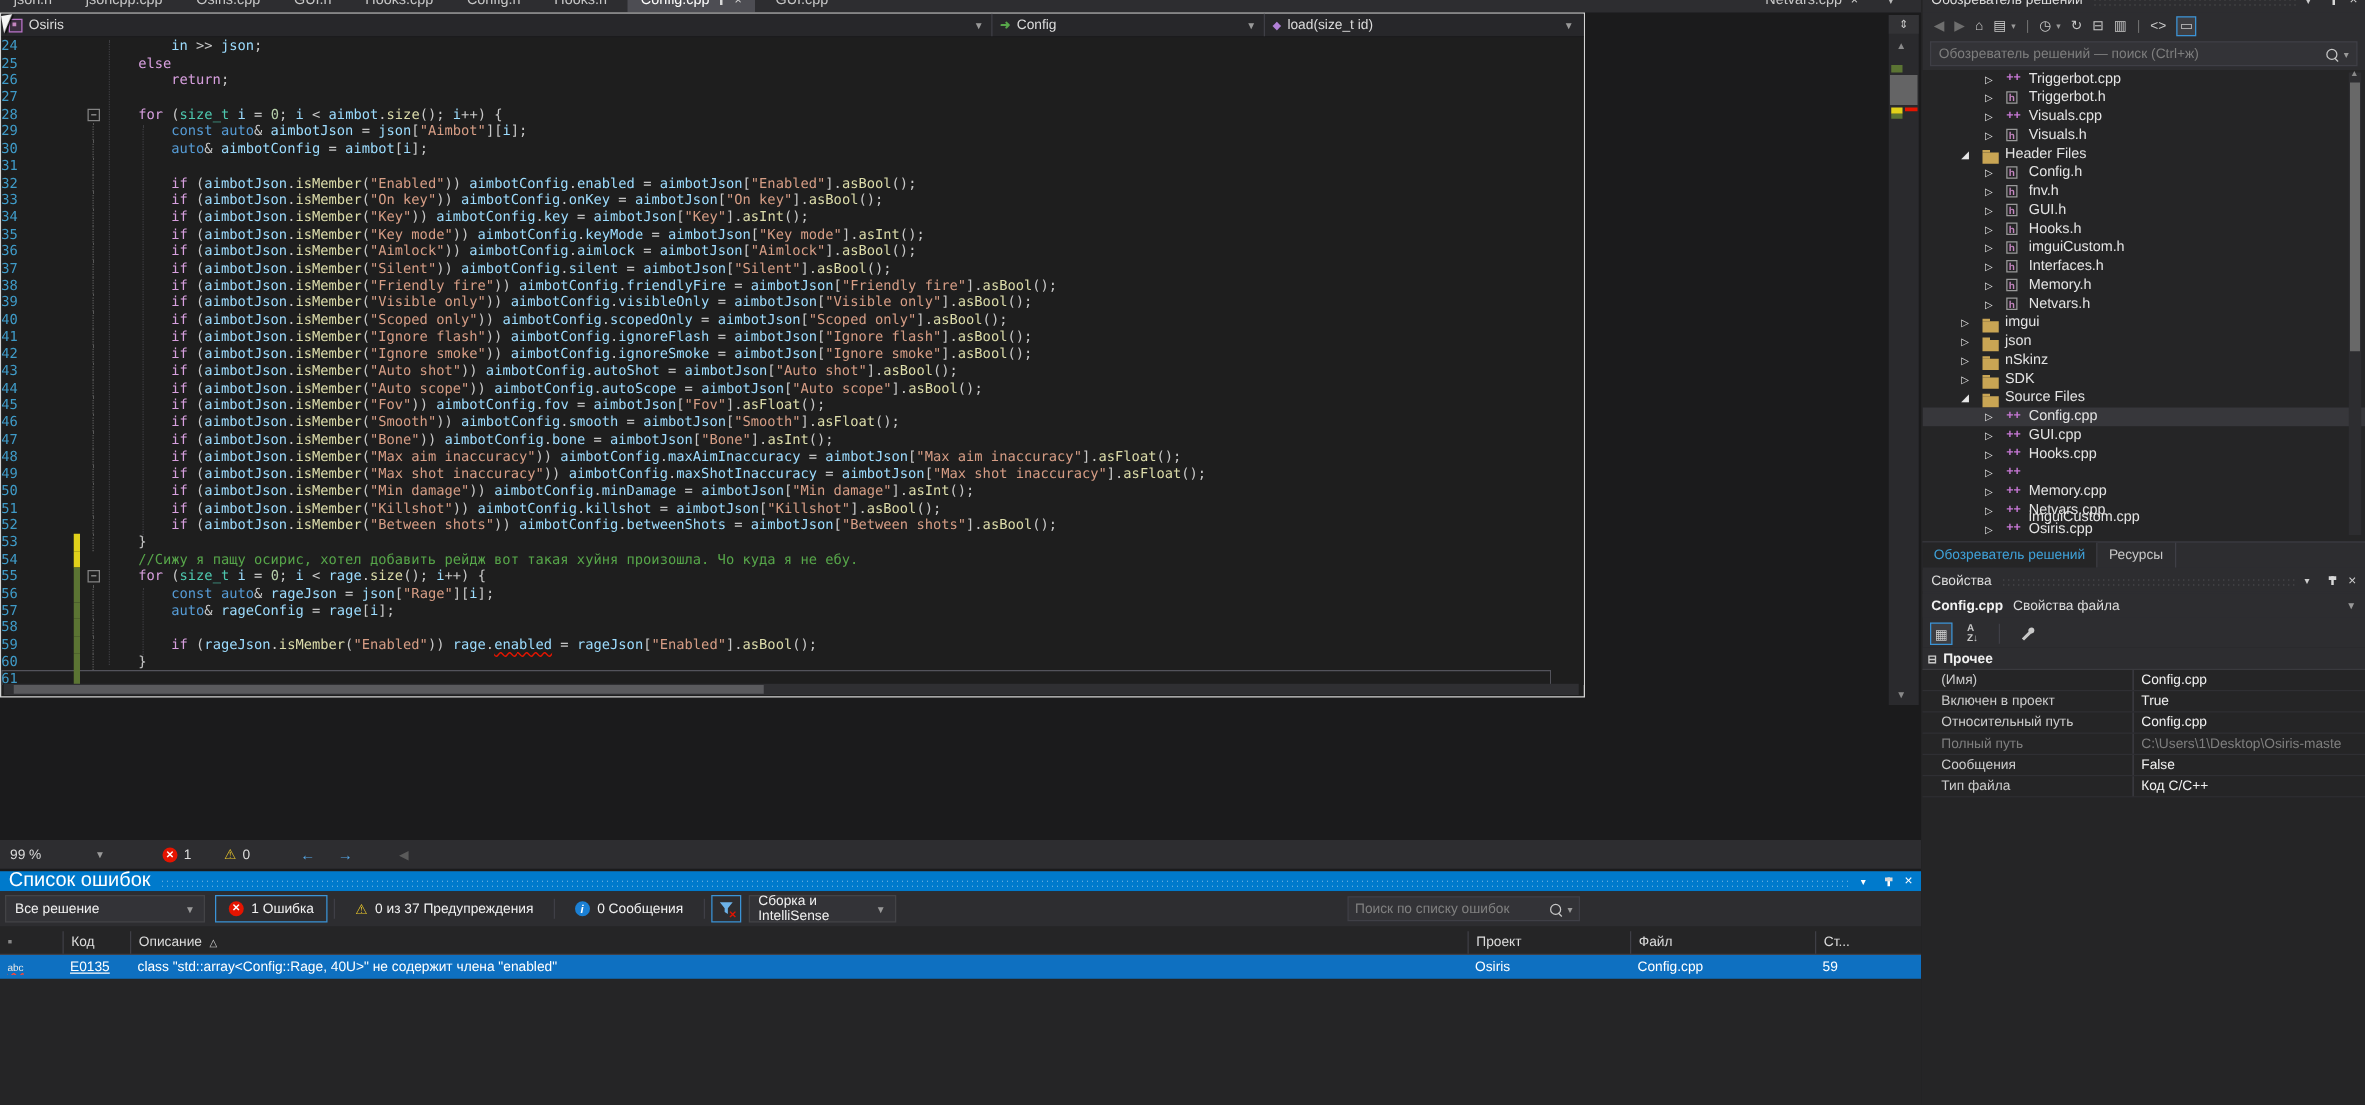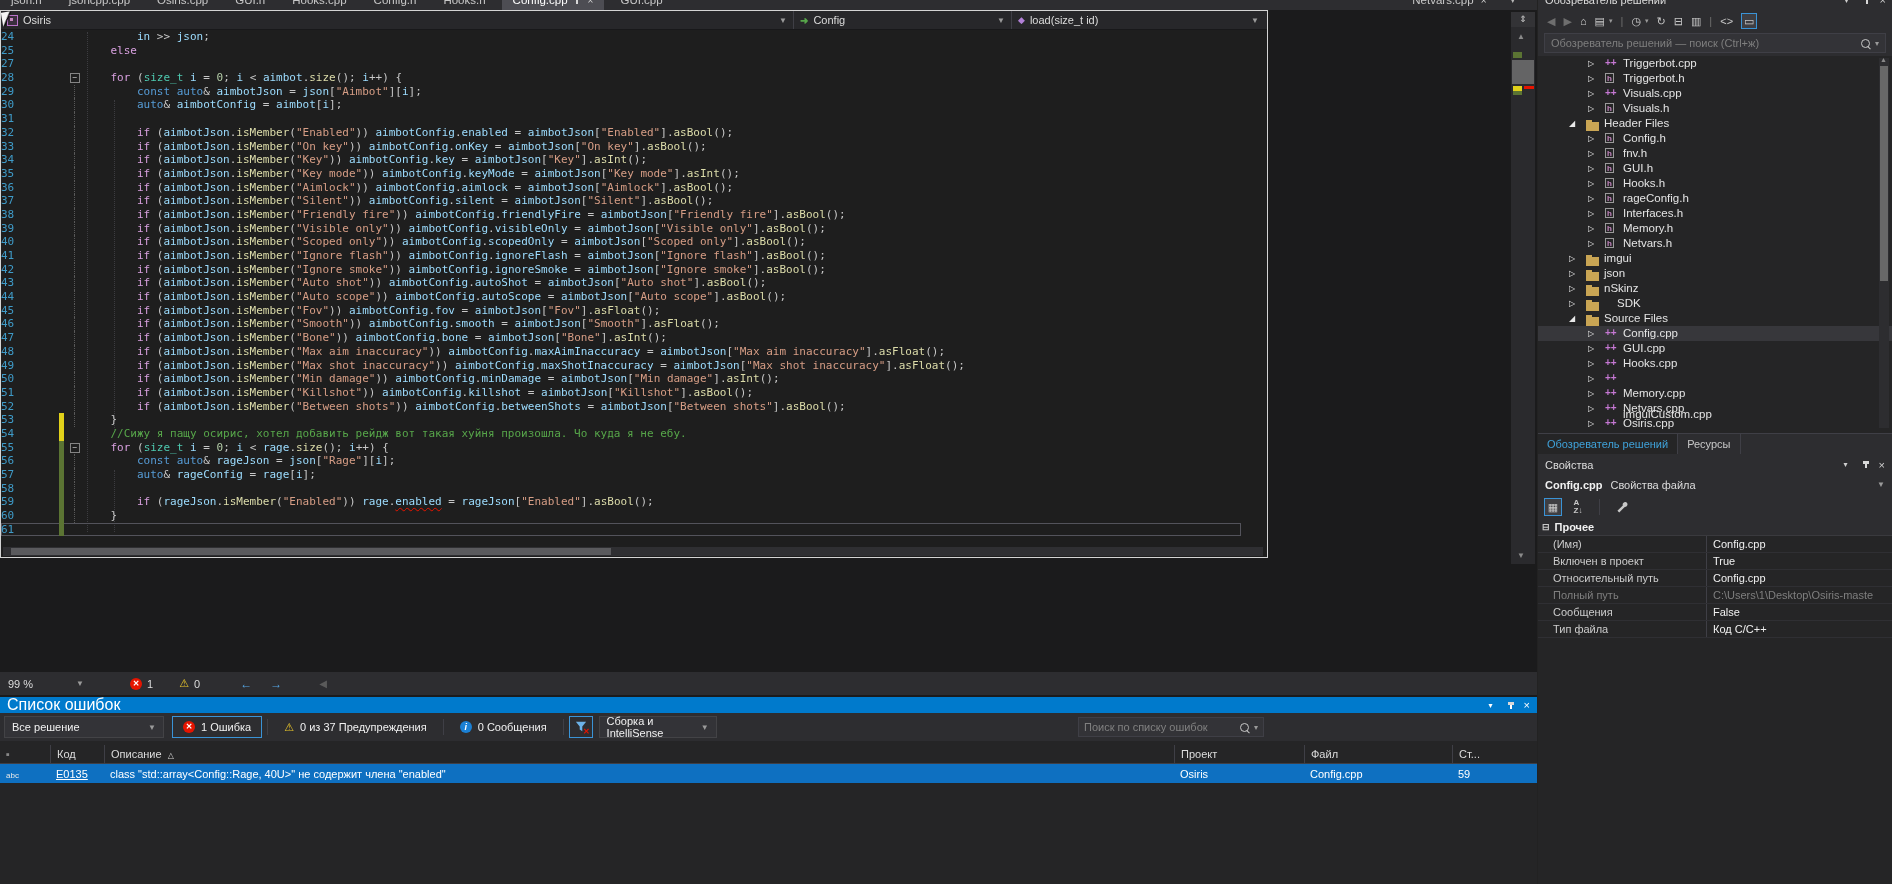--- a/index.html
+++ b/index.html
@@ -260,20 +260,21 @@
             <span class="nav-caret">▼</span>
         </div>
       </div>
       <div id="code-area">
         <div class="iguide" style="left:86px;top:2px;height:500px;"></div>
         <div class="iguide" style="left:113px;top:70px;height:330px;"></div>
         <div class="iguide" style="left:113px;top:440px;height:62px;"></div>
         <div id="code-lines">
             <div class="crow"><span class="ln">24</span><span class="chg"></span><span class="fold"></span><span class="codetext"><span>        </span><span class="t-id">in</span><span> </span><span>&gt;</span><span>&gt;</span><span> </span><span class="t-id">json</span><span>;</span></span></div>
             <div class="crow"><span class="ln">25</span><span class="chg"></span><span class="fold"></span><span class="codetext"><span>    </span><span class="t-kc">else</span></span></div>
+            <div class="crow"><span class="ln">26</span><span class="chg"></span><span class="fold"></span><span class="codetext"><span>        </span><span class="t-kc">return</span><span>;</span></span></div>
             <div class="crow"><span class="ln">27</span><span class="chg"></span><span class="fold"></span><span class="codetext"></span></div>
             <div class="crow"><span class="ln">28</span><span class="chg"></span><span class="fold"><span class="foldbox">−</span></span><span class="codetext"><span>    </span><span class="t-kc">for</span><span> </span><span>(</span><span class="t-ty">size_t</span><span> </span><span class="t-id">i</span><span> </span><span>=</span><span> </span><span class="t-num">0</span><span>;</span><span> </span><span class="t-id">i</span><span> </span><span>&lt;</span><span> </span><span class="t-id">aimbot</span><span>.</span><span class="t-fn">size</span><span>(</span><span>)</span><span>;</span><span> </span><span class="t-id">i</span><span>+</span><span>+</span><span>)</span><span> </span><span>{</span></span></div>
             <div class="crow"><span class="ln">29</span><span class="chg"></span><span class="fold"><span class="foldline"></span></span><span class="codetext"><span>        </span><span class="t-kb">const</span><span> </span><span class="t-kb">auto</span><span>&amp;</span><span> </span><span class="t-id">aimbotJson</span><span> </span><span>=</span><span> </span><span class="t-id">json</span><span>[</span><span class="t-str">"Aimbot"</span><span>]</span><span>[</span><span class="t-id">i</span><span>]</span><span>;</span></span></div>
             <div class="crow"><span class="ln">30</span><span class="chg"></span><span class="fold"><span class="foldline"></span></span><span class="codetext"><span>        </span><span class="t-kb">auto</span><span>&amp;</span><span> </span><span class="t-id">aimbotConfig</span><span> </span><span>=</span><span> </span><span class="t-id">aimbot</span><span>[</span><span class="t-id">i</span><span>]</span><span>;</span></span></div>
             <div class="crow"><span class="ln">31</span><span class="chg"></span><span class="fold"><span class="foldline"></span></span><span class="codetext"></span></div>
             <div class="crow"><span class="ln">32</span><span class="chg"></span><span class="fold"><span class="foldline"></span></span><span class="codetext"><span>        </span><span class="t-kc">if</span><span> </span><span>(</span><span class="t-id">aimbotJson</span><span>.</span><span class="t-fn">isMember</span><span>(</span><span class="t-str">"Enabled"</span><span>)</span><span>)</span><span> </span><span class="t-id">aimbotConfig</span><span>.</span><span class="t-id">enabled</span><span> </span><span>=</span><span> </span><span class="t-id">aimbotJson</span><span>[</span><span class="t-str">"Enabled"</span><span>]</span><span>.</span><span class="t-fn">asBool</span><span>(</span><span>)</span><span>;</span></span></div>
             <div class="crow"><span class="ln">33</span><span class="chg"></span><span class="fold"><span class="foldline"></span></span><span class="codetext"><span>        </span><span class="t-kc">if</span><span> </span><span>(</span><span class="t-id">aimbotJson</span><span>.</span><span class="t-fn">isMember</span><span>(</span><span class="t-str">"On key"</span><span>)</span><span>)</span><span> </span><span class="t-id">aimbotConfig</span><span>.</span><span class="t-id">onKey</span><span> </span><span>=</span><span> </span><span class="t-id">aimbotJson</span><span>[</span><span class="t-str">"On key"</span><span>]</span><span>.</span><span class="t-fn">asBool</span><span>(</span><span>)</span><span>;</span></span></div>
             <div class="crow"><span class="ln">34</span><span class="chg"></span><span class="fold"><span class="foldline"></span></span><span class="codetext"><span>        </span><span class="t-kc">if</span><span> </span><span>(</span><span class="t-id">aimbotJson</span><span>.</span><span class="t-fn">isMember</span><span>(</span><span class="t-str">"Key"</span><span>)</span><span>)</span><span> </span><span class="t-id">aimbotConfig</span><span>.</span><span class="t-id">key</span><span> </span><span>=</span><span> </span><span class="t-id">aimbotJson</span><span>[</span><span class="t-str">"Key"</span><span>]</span><span>.</span><span class="t-fn">asInt</span><span>(</span><span>)</span><span>;</span></span></div>
             <div class="crow"><span class="ln">35</span><span class="chg"></span><span class="fold"><span class="foldline"></span></span><span class="codetext"><span>        </span><span class="t-kc">if</span><span> </span><span>(</span><span class="t-id">aimbotJson</span><span>.</span><span class="t-fn">isMember</span><span>(</span><span class="t-str">"Key mode"</span><span>)</span><span>)</span><span> </span><span class="t-id">aimbotConfig</span><span>.</span><span class="t-id">keyMode</span><span> </span><span>=</span><span> </span><span class="t-id">aimbotJson</span><span>[</span><span class="t-str">"Key mode"</span><span>]</span><span>.</span><span class="t-fn">asInt</span><span>(</span><span>)</span><span>;</span></span></div>
             <div class="crow"><span class="ln">36</span><span class="chg"></span><span class="fold"><span class="foldline"></span></span><span class="codetext"><span>        </span><span class="t-kc">if</span><span> </span><span>(</span><span class="t-id">aimbotJson</span><span>.</span><span class="t-fn">isMember</span><span>(</span><span class="t-str">"Aimlock"</span><span>)</span><span>)</span><span> </span><span class="t-id">aimbotConfig</span><span>.</span><span class="t-id">aimlock</span><span> </span><span>=</span><span> </span><span class="t-id">aimbotJson</span><span>[</span><span class="t-str">"Aimlock"</span><span>]</span><span>.</span><span class="t-fn">asBool</span><span>(</span><span>)</span><span>;</span></span></div>
@@ -471,21 +472,21 @@
             <span class="tlabel" style="left: 85px;">GUI.h</span>
           </div>
           <div class="trow">
             <span class="tarrow" style="left: 50px;">▷</span>
             <span class="hico ticon" style="left: 67px;">h</span>
             <span class="tlabel" style="left: 85px;">Hooks.h</span>
           </div>
           <div class="trow">
             <span class="tarrow" style="left: 50px;">▷</span>
             <span class="hico ticon" style="left: 67px;">h</span>
-            <span class="tlabel" style="left: 85px;">rageConfig.h</span>
+            <span class="tlabel" style="left: 85px;">imguiCustom.h</span>
           </div>
           <div class="trow">
             <span class="tarrow" style="left: 50px;">▷</span>
             <span class="hico ticon" style="left: 67px;">h</span>
             <span class="tlabel" style="left: 85px;">Interfaces.h</span>
           </div>
           <div class="trow">
             <span class="tarrow" style="left: 50px;">▷</span>
             <span class="hico ticon" style="left: 67px;">h</span>
             <span class="tlabel" style="left: 85px;">Memory.h</span>
@@ -506,21 +507,21 @@
             <span class="tlabel" style="left: 66px;">json</span>
           </div>
           <div class="trow">
             <span class="tarrow" style="left: 31px;">▷</span>
             <span class="folder ticon" style="top: 3px; left: 48px;"></span>
             <span class="tlabel" style="left: 66px;">nSkinz</span>
           </div>
           <div class="trow">
             <span class="tarrow" style="left: 31px;">▷</span>
             <span class="folder ticon" style="top: 3px; left: 48px;"></span>
-            <span class="tlabel" style="left: 66px; margin-left: 13px;">SDK</span>
+            <span class="tlabel" style="left: 66px;">SDK</span>
           </div>
           <div class="trow">
             <span class="tarrow" style="left: 31px;">◢</span>
             <span class="folder ticon" style="top: 3px; left: 48px;"></span>
             <span class="tlabel" style="left: 66px;">Source Files</span>
           </div>
           <div class="trow sel">
             <span class="tarrow" style="left: 50px;">▷</span>
             <span class="cppico ticon" style="left: 67px;">++</span>
             <span class="tlabel" style="left: 85px;">Config.cpp</span>

